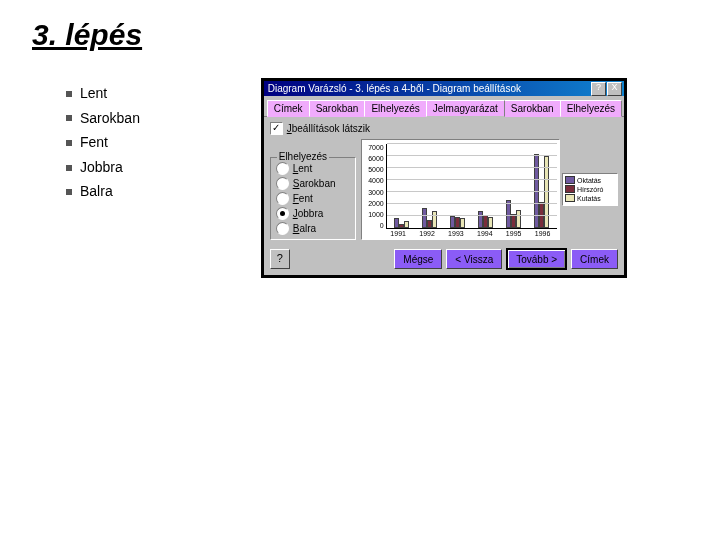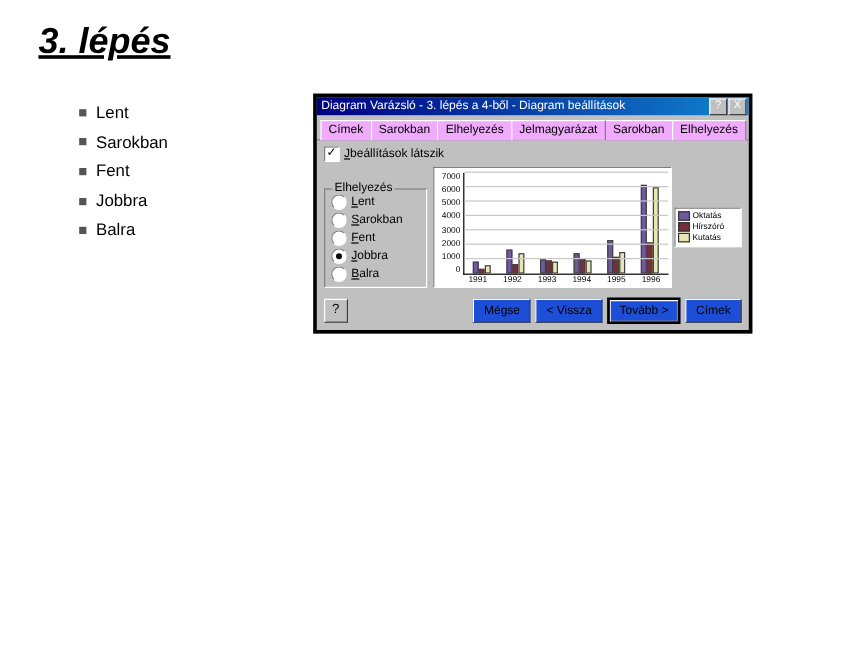--- a/index.html
+++ b/index.html
@@ -45,21 +45,21 @@
   .grp{display:flex;align-items:flex-end;gap:0;height:100%}
   .bar{width:5px;border:1px solid #404040;box-sizing:border-box}
   .xlabels{display:flex;justify-content:space-around;font-size:7px;margin-left:20px;margin-top:1px}
   .legendbox{width:50px;border:1px solid;border-color:#808080 #fff #fff #808080;background:#fff;padding:2px 2px;font-size:7px;align-self:center}
   .legendbox .lr{display:flex;align-items:center;margin-bottom:1px}
   .sw{width:8px;height:6px;margin-right:2px;border:1px solid #333}
 
   .btnrow{display:flex;align-items:center;padding:4px 6px 5px 6px;gap:4px}
   .btnrow .spacer{flex:1}
   .helpbtn{width:18px;height:18px;border:1px solid;border-color:#fff #404040 #404040 #fff;background:#c0c0c0;font-size:11px;line-height:16px;text-align:center}
-  .btn{height:18px;padding:0 8px;border:1px solid;border-color:#fff #404040 #404040 #fff;background:#1d4ed8;font-size:10px;display:flex;align-items:center}
+  .btn{height:18px;padding:0 8px;border:1px solid;border-color:#fff #404040 #404040 #fff;background:#8b5cf6;font-size:10px;display:flex;align-items:center}
   .btn.def{border:2px solid #000;border-color:#000;box-shadow:inset 1px 1px 0 #fff, inset -1px -1px 0 #808080}
 </style>
 </head>
 <body>
 
 <div class="slide">
   <h1 class="title">3. lépés</h1>
 
   <div class="body-row">
     <div class="text-col">

